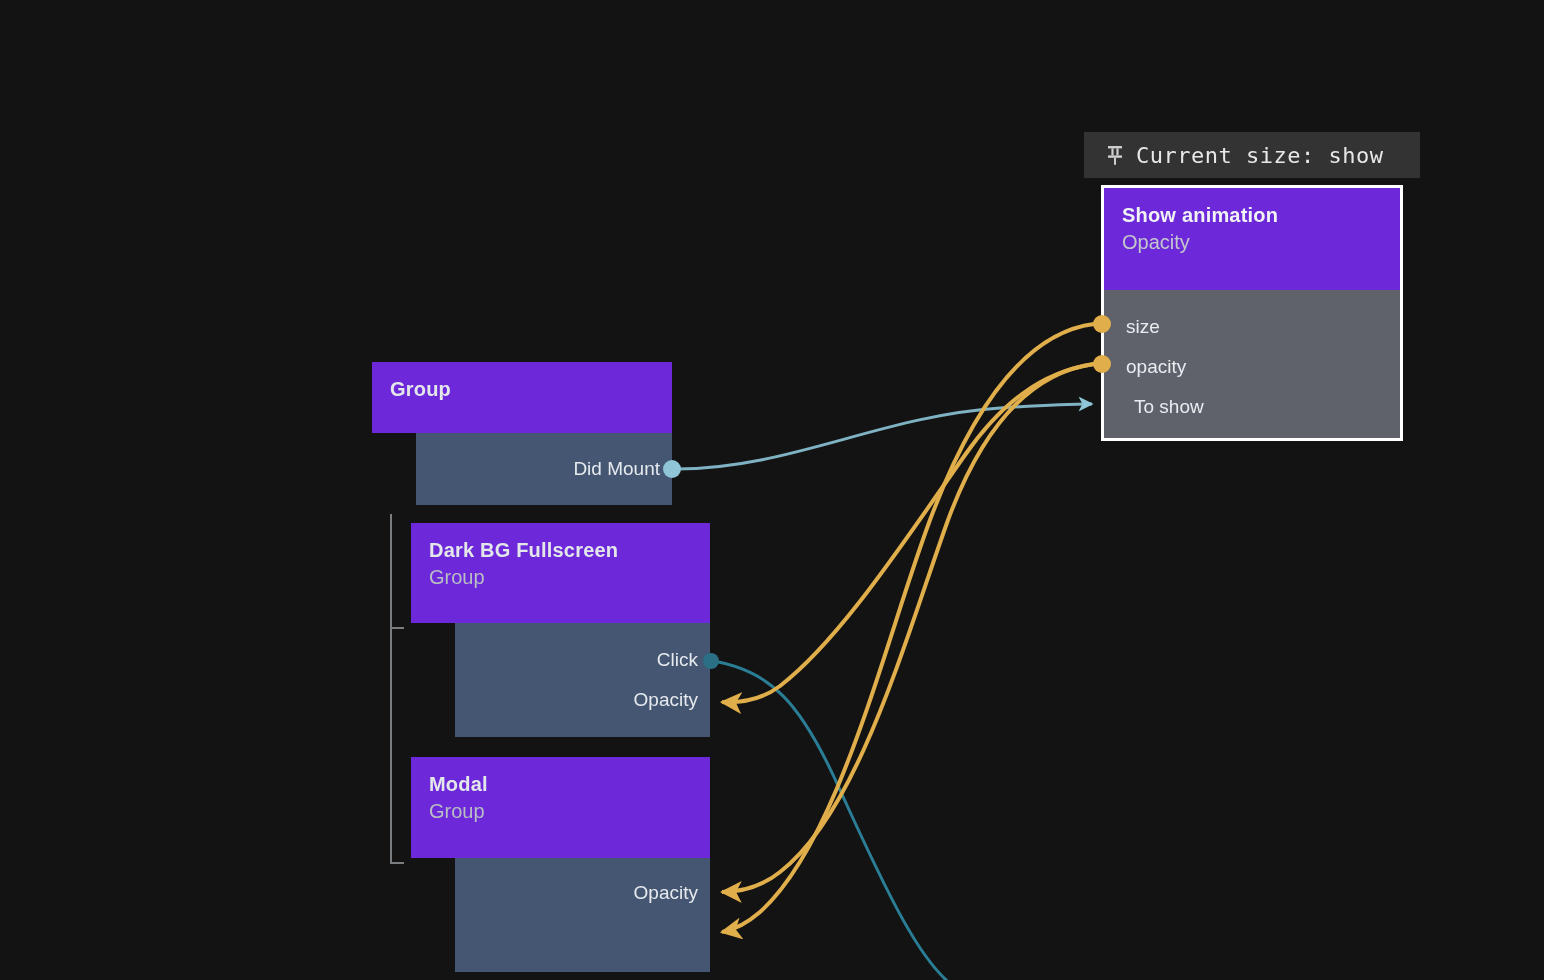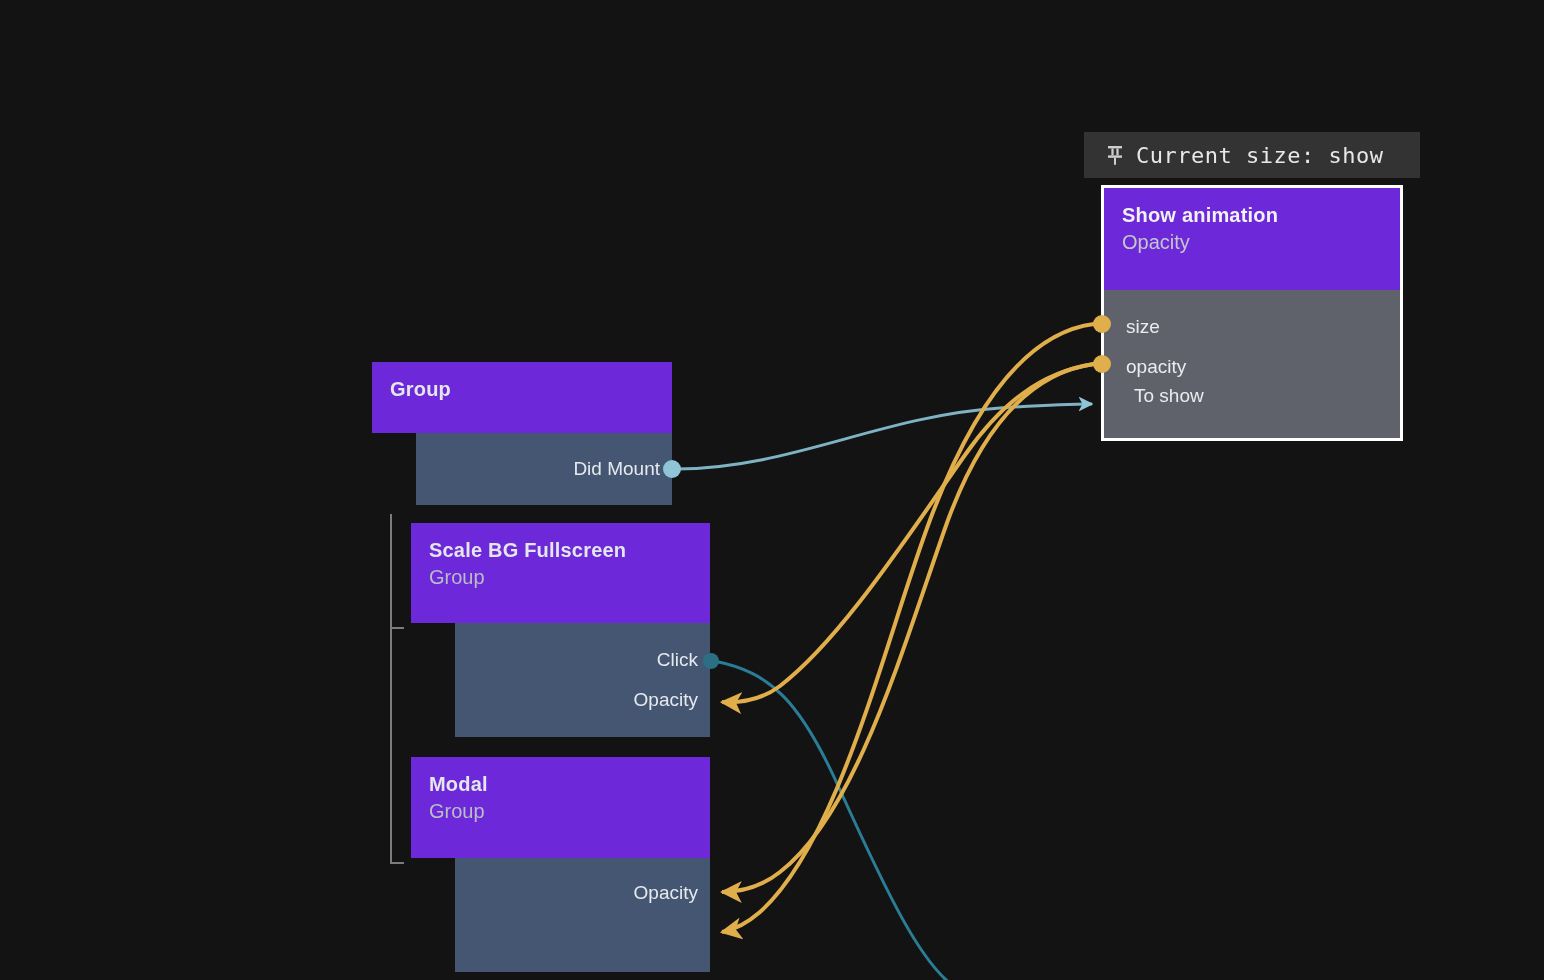--- a/index.html
+++ b/index.html
@@ -167,21 +167,21 @@
       </div>
     </div>
   </div>
 
   <svg style="position:absolute; left:662px; top:459px; width:20px; height:20px;" viewBox="0 0 20 20">
     <circle cx="10" cy="10" r="9" fill="#8fc5d6"></circle>
   </svg>
 
   <div class="node blue" style="left:411px; top:523px; width:299px; height:214px;">
     <div class="node-header" style="height:100px;">
-      <div class="node-title">Scale BG Fullscreen</div>
+      <div class="node-title">Dark BG Fullscreen</div>
       <div class="node-subtitle">Group</div>
     </div>
     <div class="node-body" style="height:114px;">
       <div class="port-row-right" style="top:26px; width:100%;">
         <span class="port-label">Click</span>
       </div>
       <div class="port-row-right" style="top:66px; width:100%;">
         <span class="port-label">Opacity</span>
       </div>
     </div>
@@ -221,21 +221,21 @@
       <div class="node-title">Show animation</div>
       <div class="node-subtitle">Opacity</div>
     </div>
     <div class="node-body" style="height:148px;text-align:center;">
       <div class="port-row-left" style="top:25px; width:100%;">
         <span class="port-label">size</span>
       </div>
       <div class="port-row-left" style="top:65px; width:100%;">
         <span class="port-label">opacity</span>
       </div>
-      <div class="port-row-left" style="top:94px; width:100%;padding-left:30px;">
+      <div class="port-row-left" style="top:105px; width:100%;padding-left:30px;">
         <span class="port-label">To show</span>
       </div>
     </div>
   </div>
 
   <svg style="position:absolute; left:1092px; top:314px; width:20px; height:20px;" viewBox="0 0 20 20">
     <circle cx="10" cy="10" r="9" fill="#e0ae4a"></circle>
   </svg>
   <svg style="position:absolute; left:1092px; top:354px; width:20px; height:20px;" viewBox="0 0 20 20">
     <circle cx="10" cy="10" r="9" fill="#e0ae4a"></circle>

